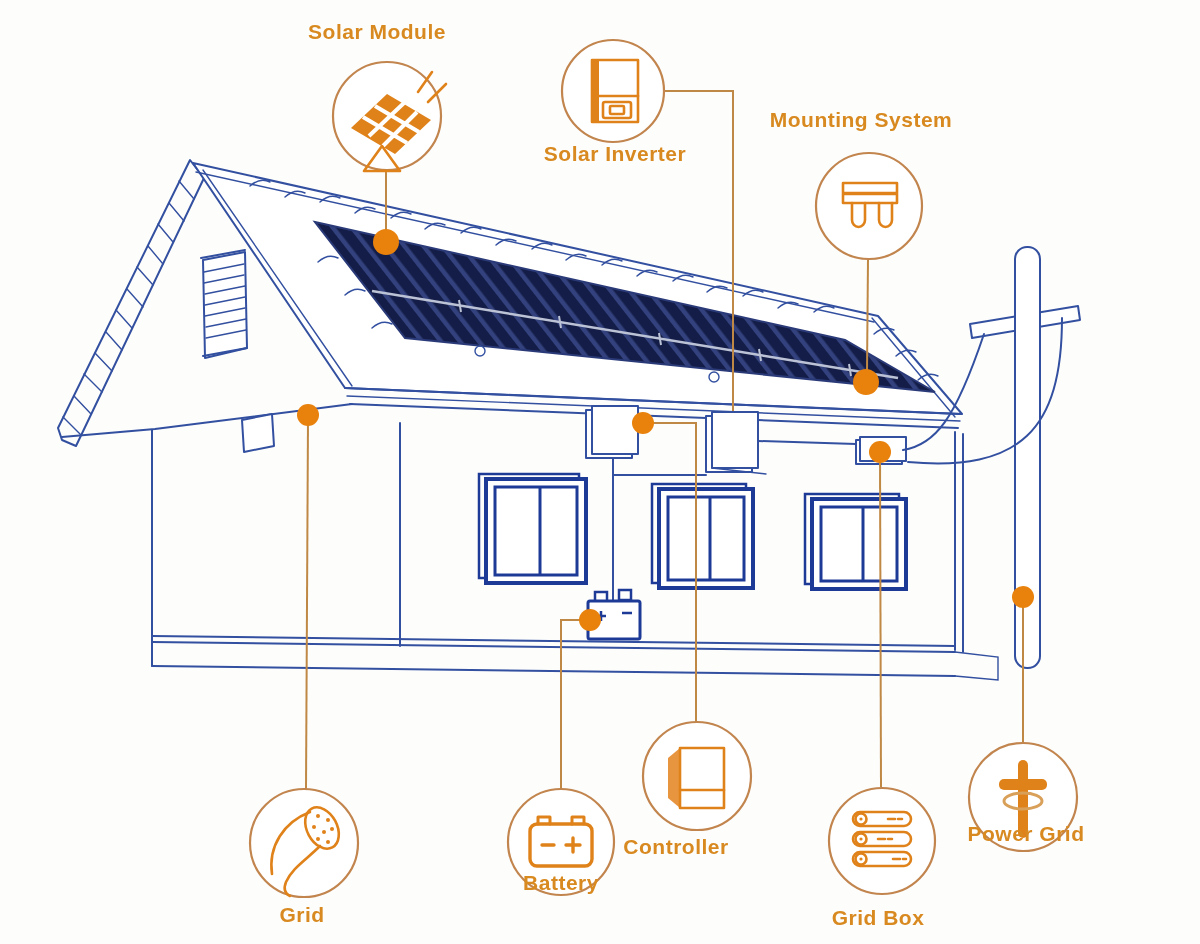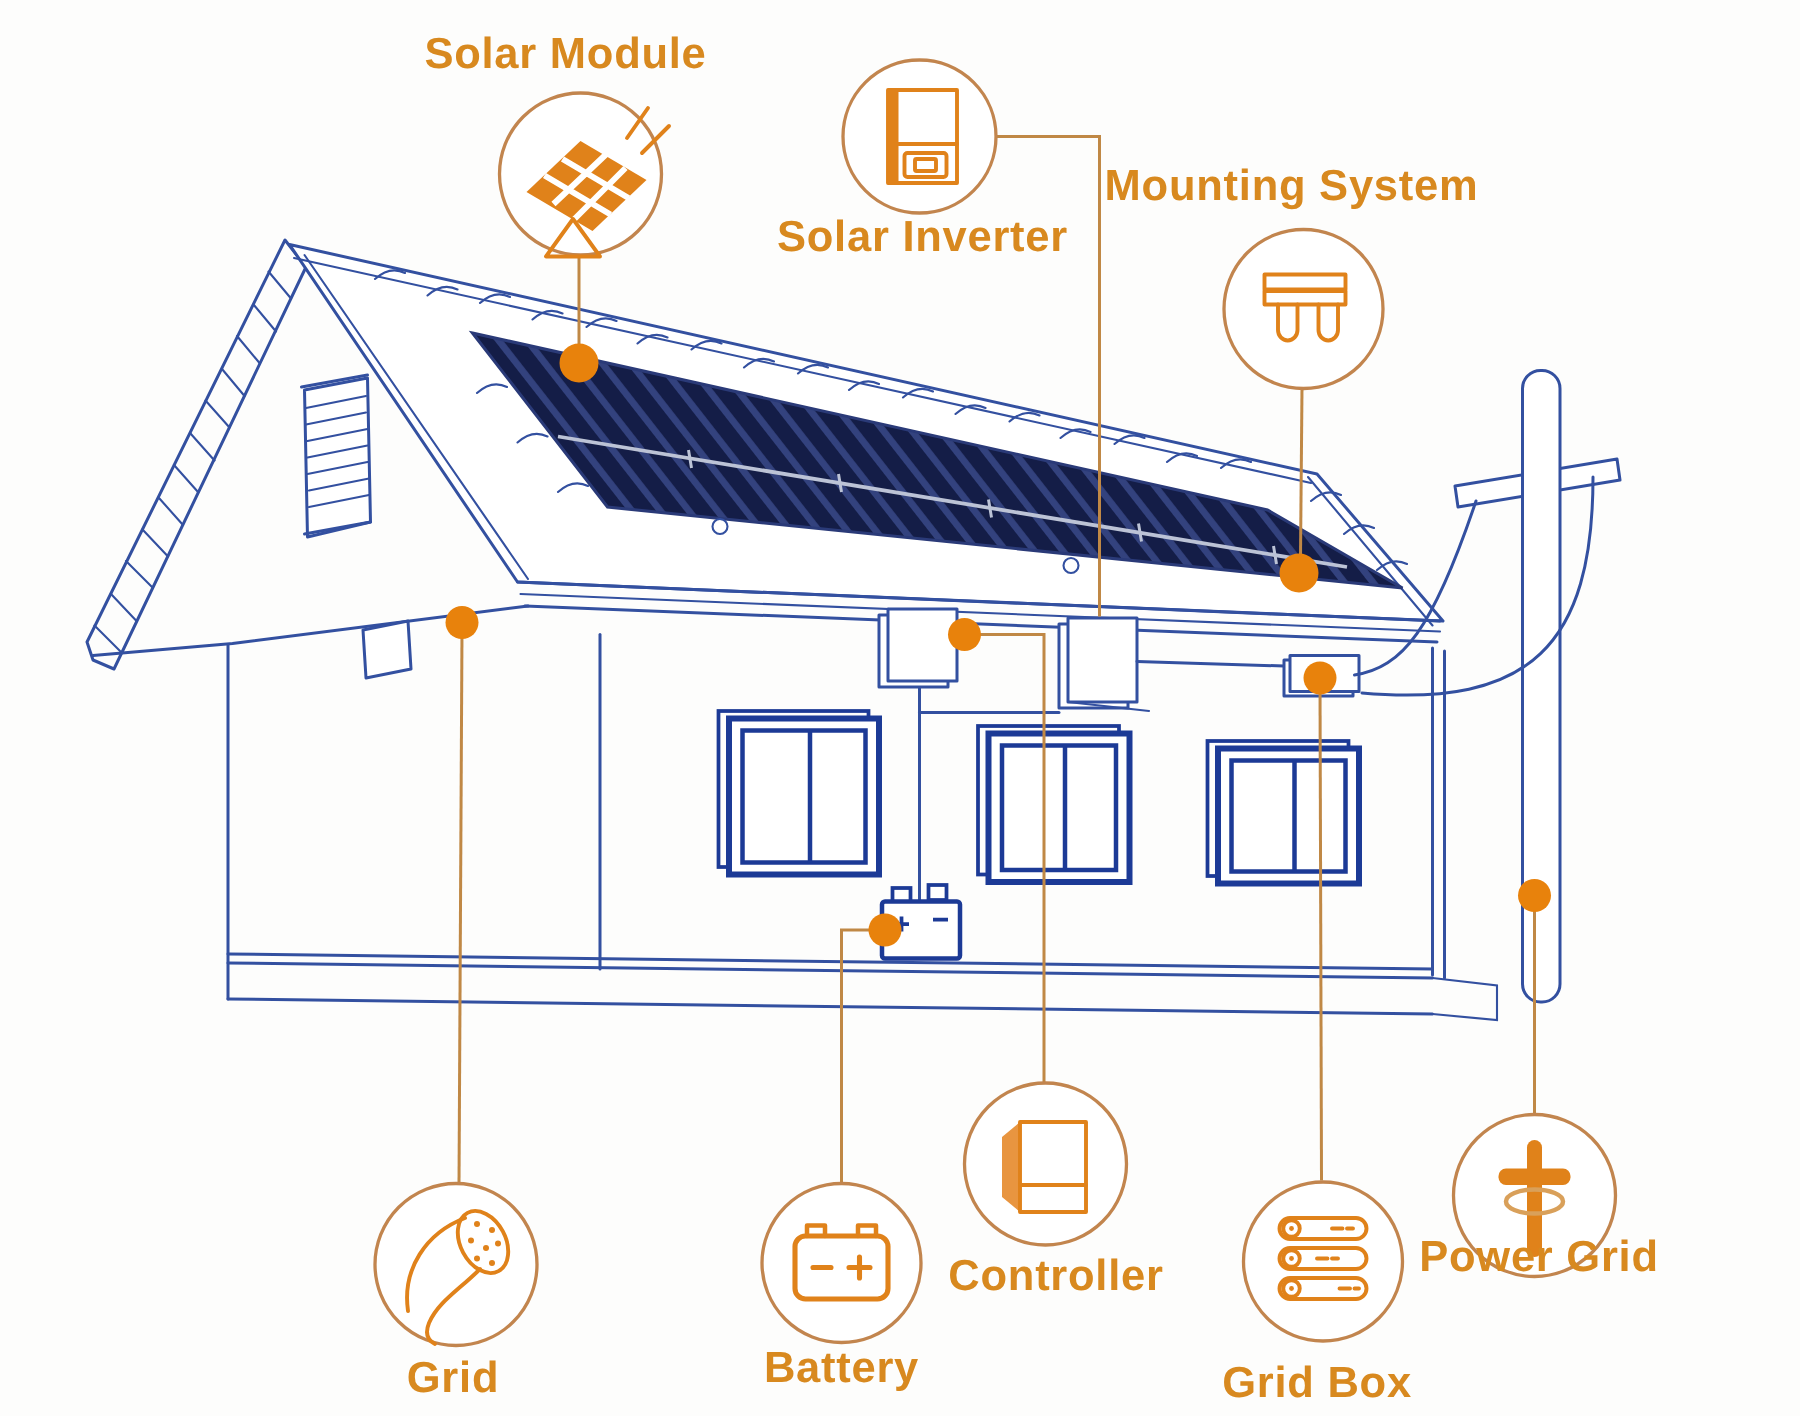--- a/index.html
+++ b/index.html
@@ -5,21 +5,21 @@
   html,body{margin:0;padding:0;background:#fff;}
   .stage{
     position:relative;width:1200px;height:944px;overflow:hidden;
     background:var(--background,#FDFDFC);
     font-family:"Liberation Sans",sans-serif;
   }
   .stage svg{position:absolute;left:0;top:0;}
   .lbl{
     position:absolute;transform:translateX(-50%);
     color:var(--label-color,#D8891F);
-    font-weight:bold;font-size:29px;line-height:1.05;white-space:nowrap;
+    font-weight:bold;font-size:21px;line-height:1.05;white-space:nowrap;
     letter-spacing:.5px;
   }
   
   .h  {stroke:var(--house-blue,#3350A0);stroke-width:2;fill:none;stroke-linecap:round;stroke-linejoin:round;}
   .ht {stroke:var(--house-blue,#3350A0);stroke-width:1.4;fill:none;stroke-linecap:round;}
   .hf {stroke:var(--house-blue,#3350A0);stroke-width:2;fill:#fff;stroke-linejoin:round;}
   .w  {stroke:var(--window-blue,#1C3A96);fill:none;stroke-linejoin:miter;}
   .wf {stroke:var(--window-blue,#1C3A96);fill:#fff;}
   .c  {stroke:var(--connector,#C08845);stroke-width:2;fill:none;}
   .ring{stroke:var(--ring,#C2854E);stroke-width:2.2;fill:#fff;}
@@ -259,17 +259,17 @@
         <ellipse cx="1023" cy="801" rx="19" ry="8" fill="none" stroke="#D9A05A" stroke-width="3"></ellipse>
       </g>
     </g>
   </g>
 </svg>
 
   <div class="lbl" style="left:377px; top:21px">Solar Module</div>
   <div class="lbl" style="left:861px; top:109px">Mounting System</div>
   <div class="lbl" style="left:615px; top:143px">Solar Inverter</div>
   <div class="lbl" style="left:302px; top:904px">Grid</div>
-  <div class="lbl" style="left:561px; top:897px">Battery</div>
-  <div class="lbl" style="left:704px; top:836px">Controller</div>
+  <div class="lbl" style="left:561px; top:872px">Battery</div>
+  <div class="lbl" style="left:676px; top:836px">Controller</div>
   <div class="lbl" style="left:878px; top:907px">Grid Box</div>
   <div class="lbl" style="left:1026px;top:823px">Power Grid</div>
 </div>
 
 </body></html>

